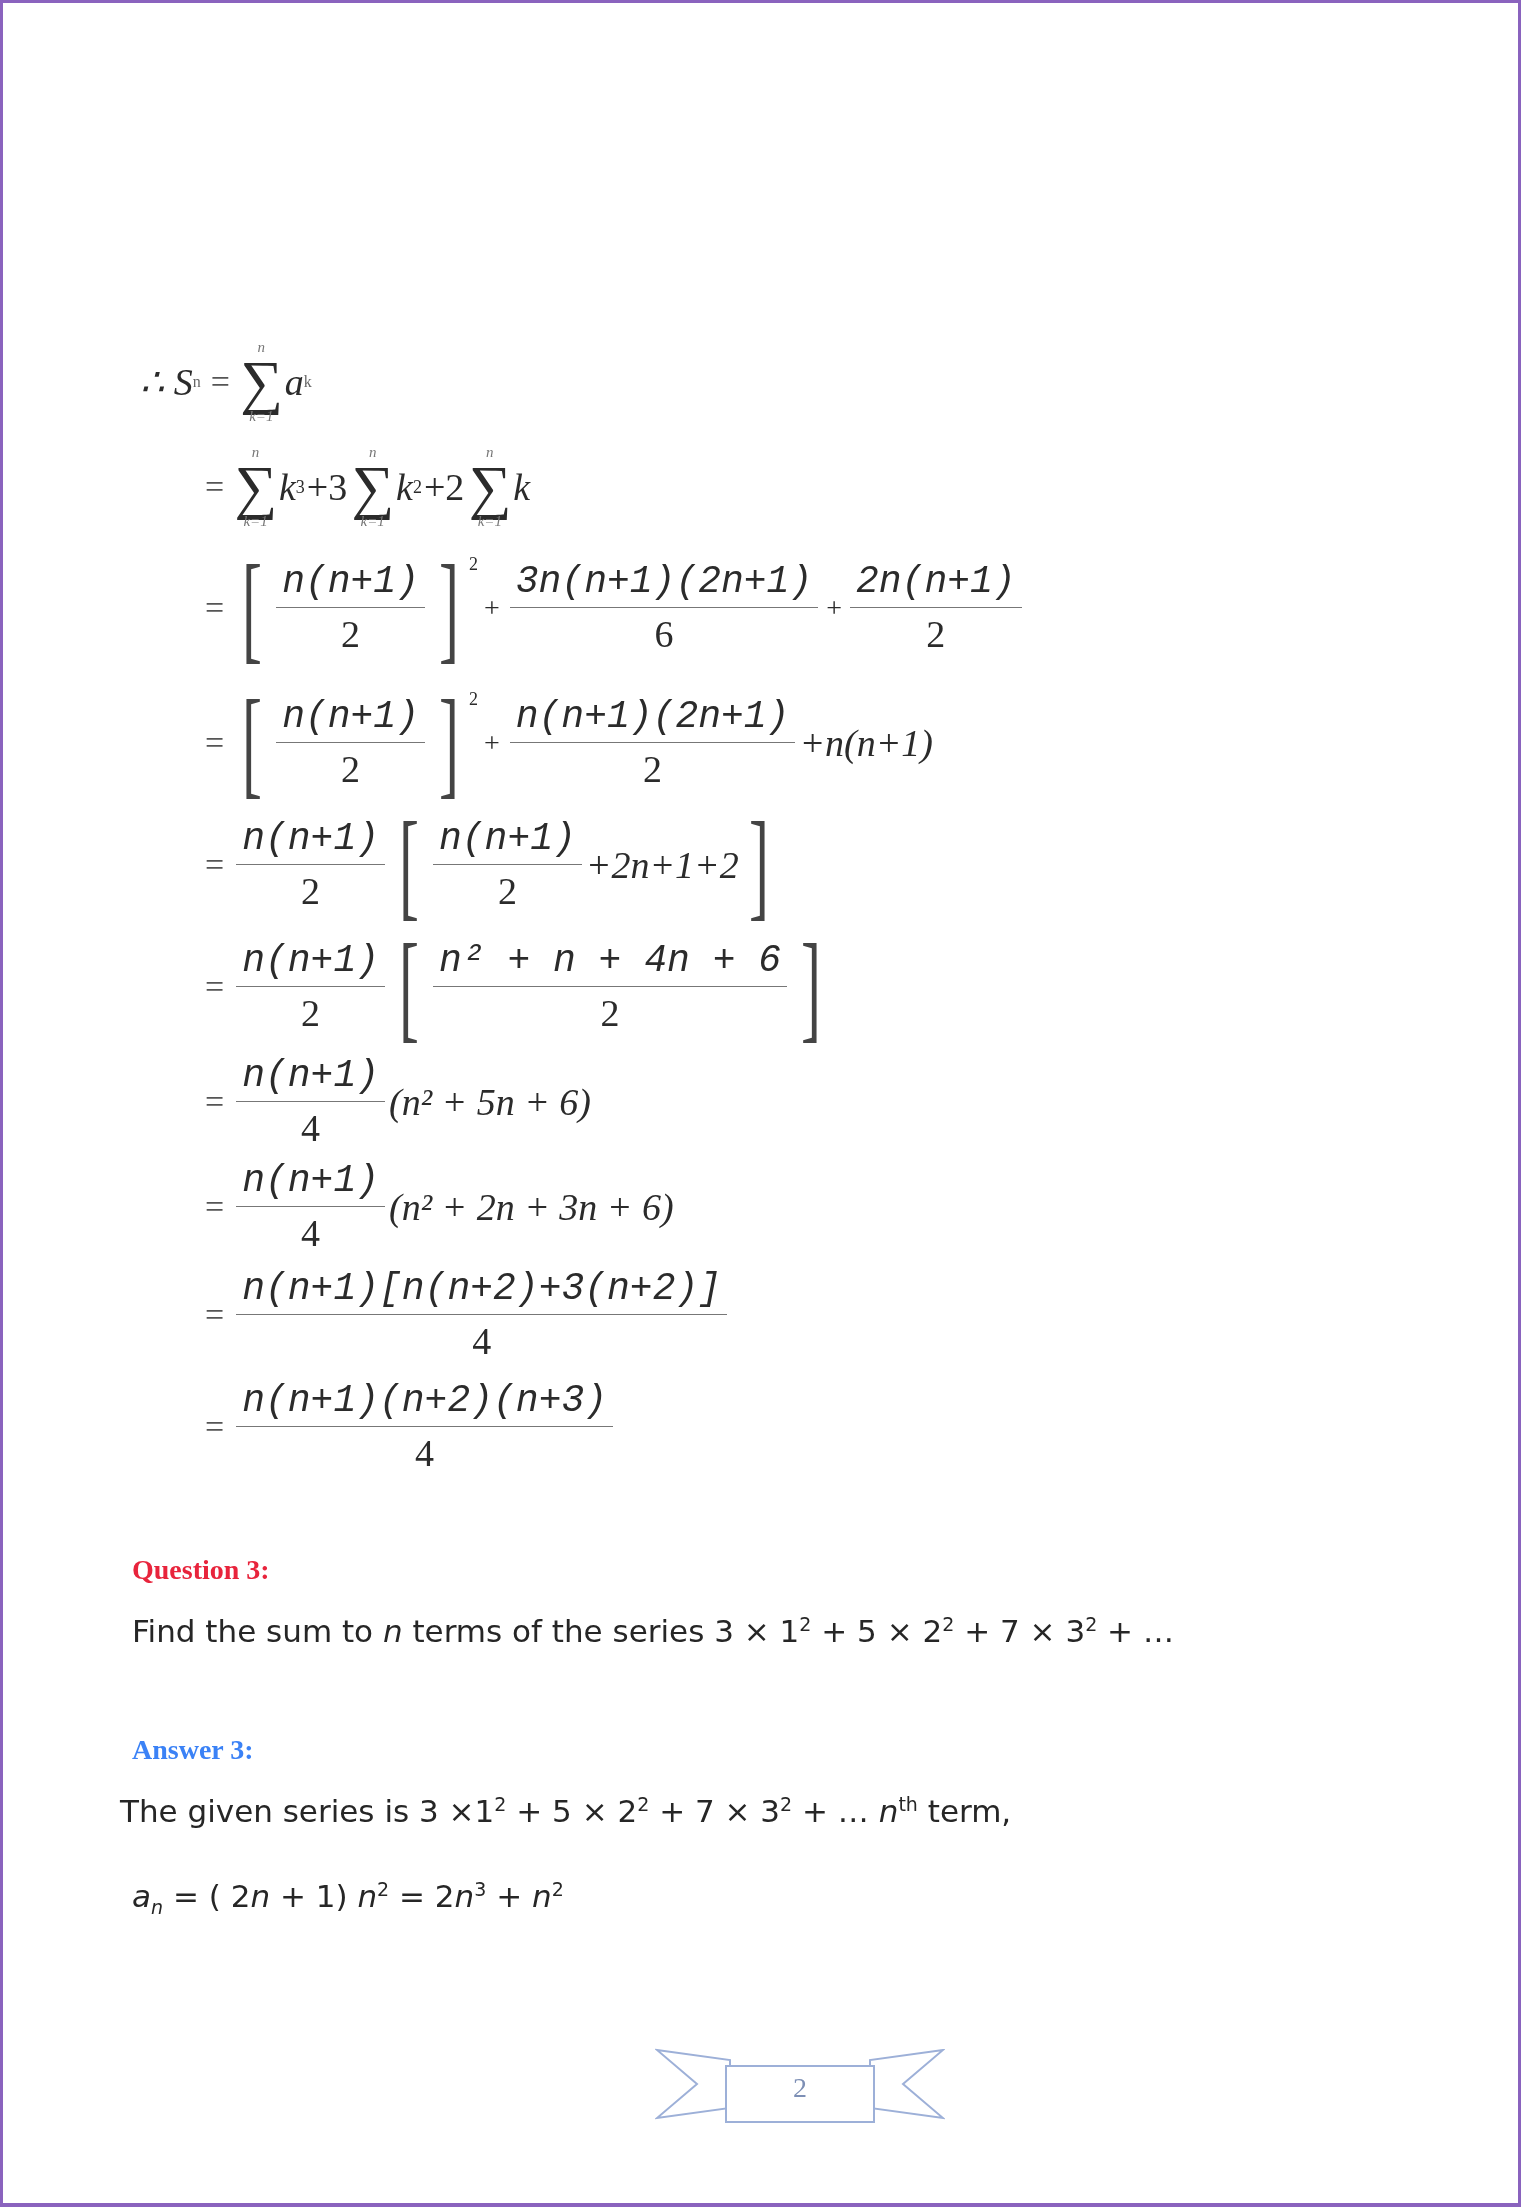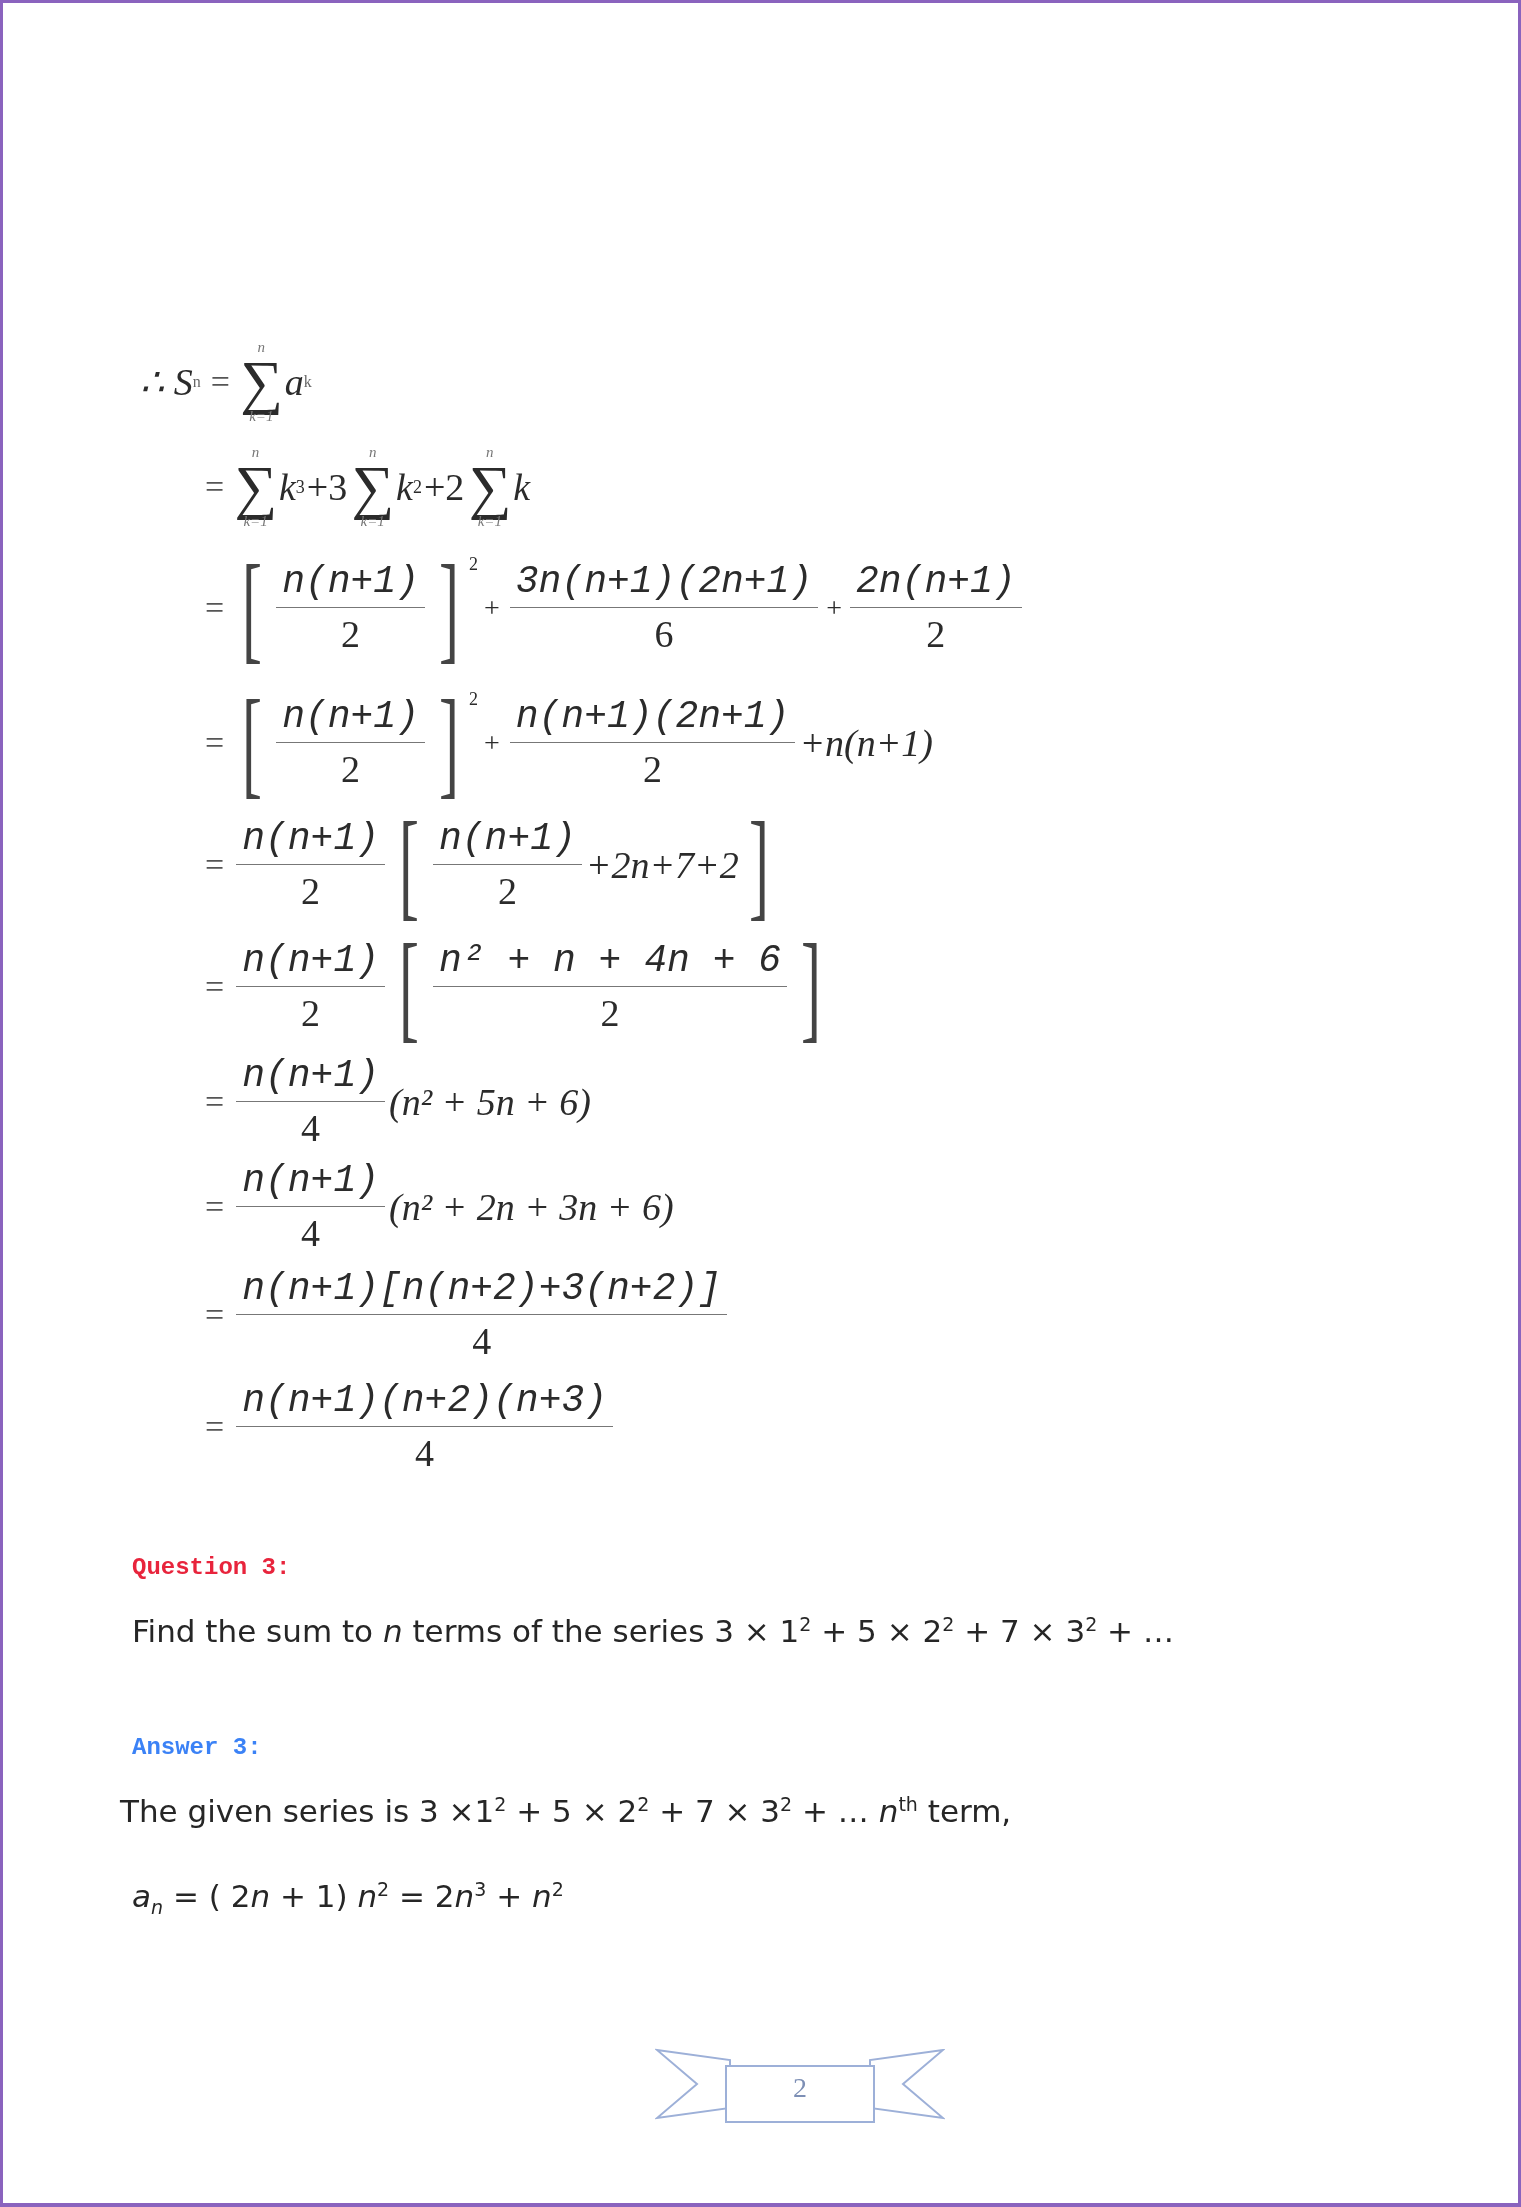--- a/index.html
+++ b/index.html
@@ -22,21 +22,21 @@
   .frac { display:inline-flex; flex-direction:column; align-items:center; vertical-align:middle; margin:0 4px; }
   .frac .num { padding:0 6px 4px 6px; border-bottom:1.6px solid #777; line-height:1.1;font-family:Liberation Mono, monospace; }
   .frac .den { padding-top:6px; line-height:1.1; }
   .sigma { display:inline-flex; flex-direction:column; align-items:center; vertical-align:middle; margin:0 2px; }
   .sigma .big { font-size:60px; line-height:0.9; }
   .sigma .lim { font-size:15px; font-style:italic; color:#777; line-height:1; }
   .brack { font-size:120px; font-weight:100; line-height:1; color:#444; transform:scaleX(0.5); display:inline-block; }
   sup.s { font-size:18px; vertical-align:super; }
   sub.s { font-size:16px; vertical-align:sub; color:#666;}
 
-  .heading { position:absolute; font-family:Liberation Mono, monospace; font-weight:bold; font-size:24px; }
+  .heading { position:absolute; font-family:Liberation Serif, serif; font-weight:bold; font-size:28px; }
   .q-heading { color:#e8243c; }
   .a-heading { color:#3b82f6; }
   .body-text { position:absolute; font-family:"DejaVu Sans","Liberation Sans",sans-serif; font-size:31px; color:#262626; white-space:nowrap; }
   .body-text i { font-style:italic; }
   .body-text sup { font-size:19px; vertical-align:super; line-height:0; }
   .body-text sub { font-size:19px; vertical-align:sub; line-height:0; }
 
   .page-ribbon { position:absolute; left:655px; top:2048px; width:290px; height:80px; }
   .page-num { position:absolute; left:0; top:0; width:290px; height:80px; display:flex; align-items:center; justify-content:center;
     font-family:"Liberation Serif","DejaVu Serif",serif; font-size:28px; color:#7d8fb5; }
@@ -127,21 +127,21 @@
   <span class="eq">=</span>
   <span class="frac">
       <i class="num">n(n+1)</i>
       <span class="den">2</span>
     </span>
   <span class="brack">[</span>
   <span class="frac">
       <i class="num">n(n+1)</i>
       <span class="den">2</span>
     </span>
-  <i>+2n+7+2</i>
+  <i>+2n+1+2</i>
   <span class="brack">]</span>
 </div>
 
 <div class="math" style="left:205px; top:927px;">
   <span class="eq">=</span>
   <span class="frac">
       <i class="num">n(n+1)</i>
       <span class="den">2</span>
     </span>
   <span class="brack">[</span>

